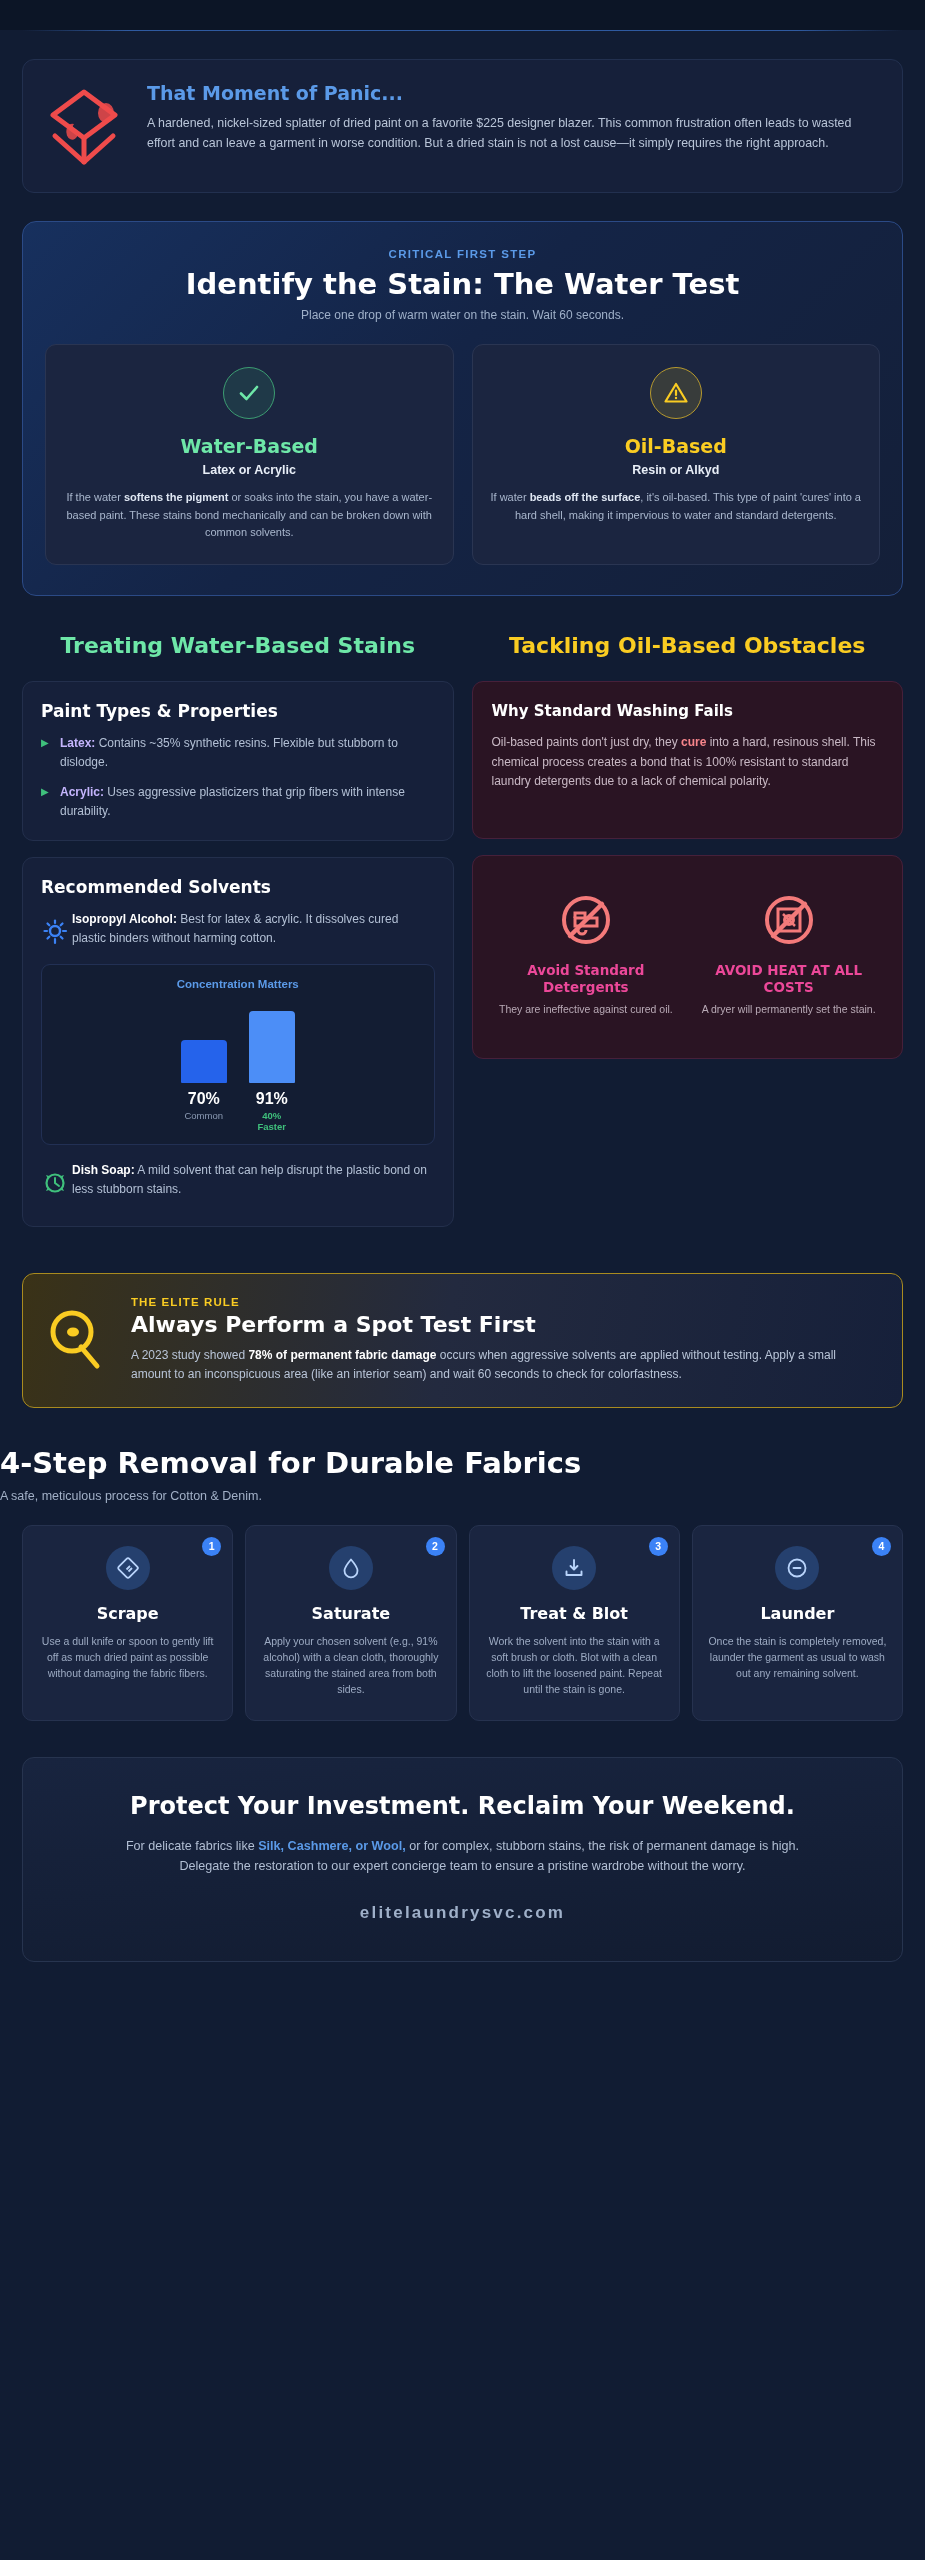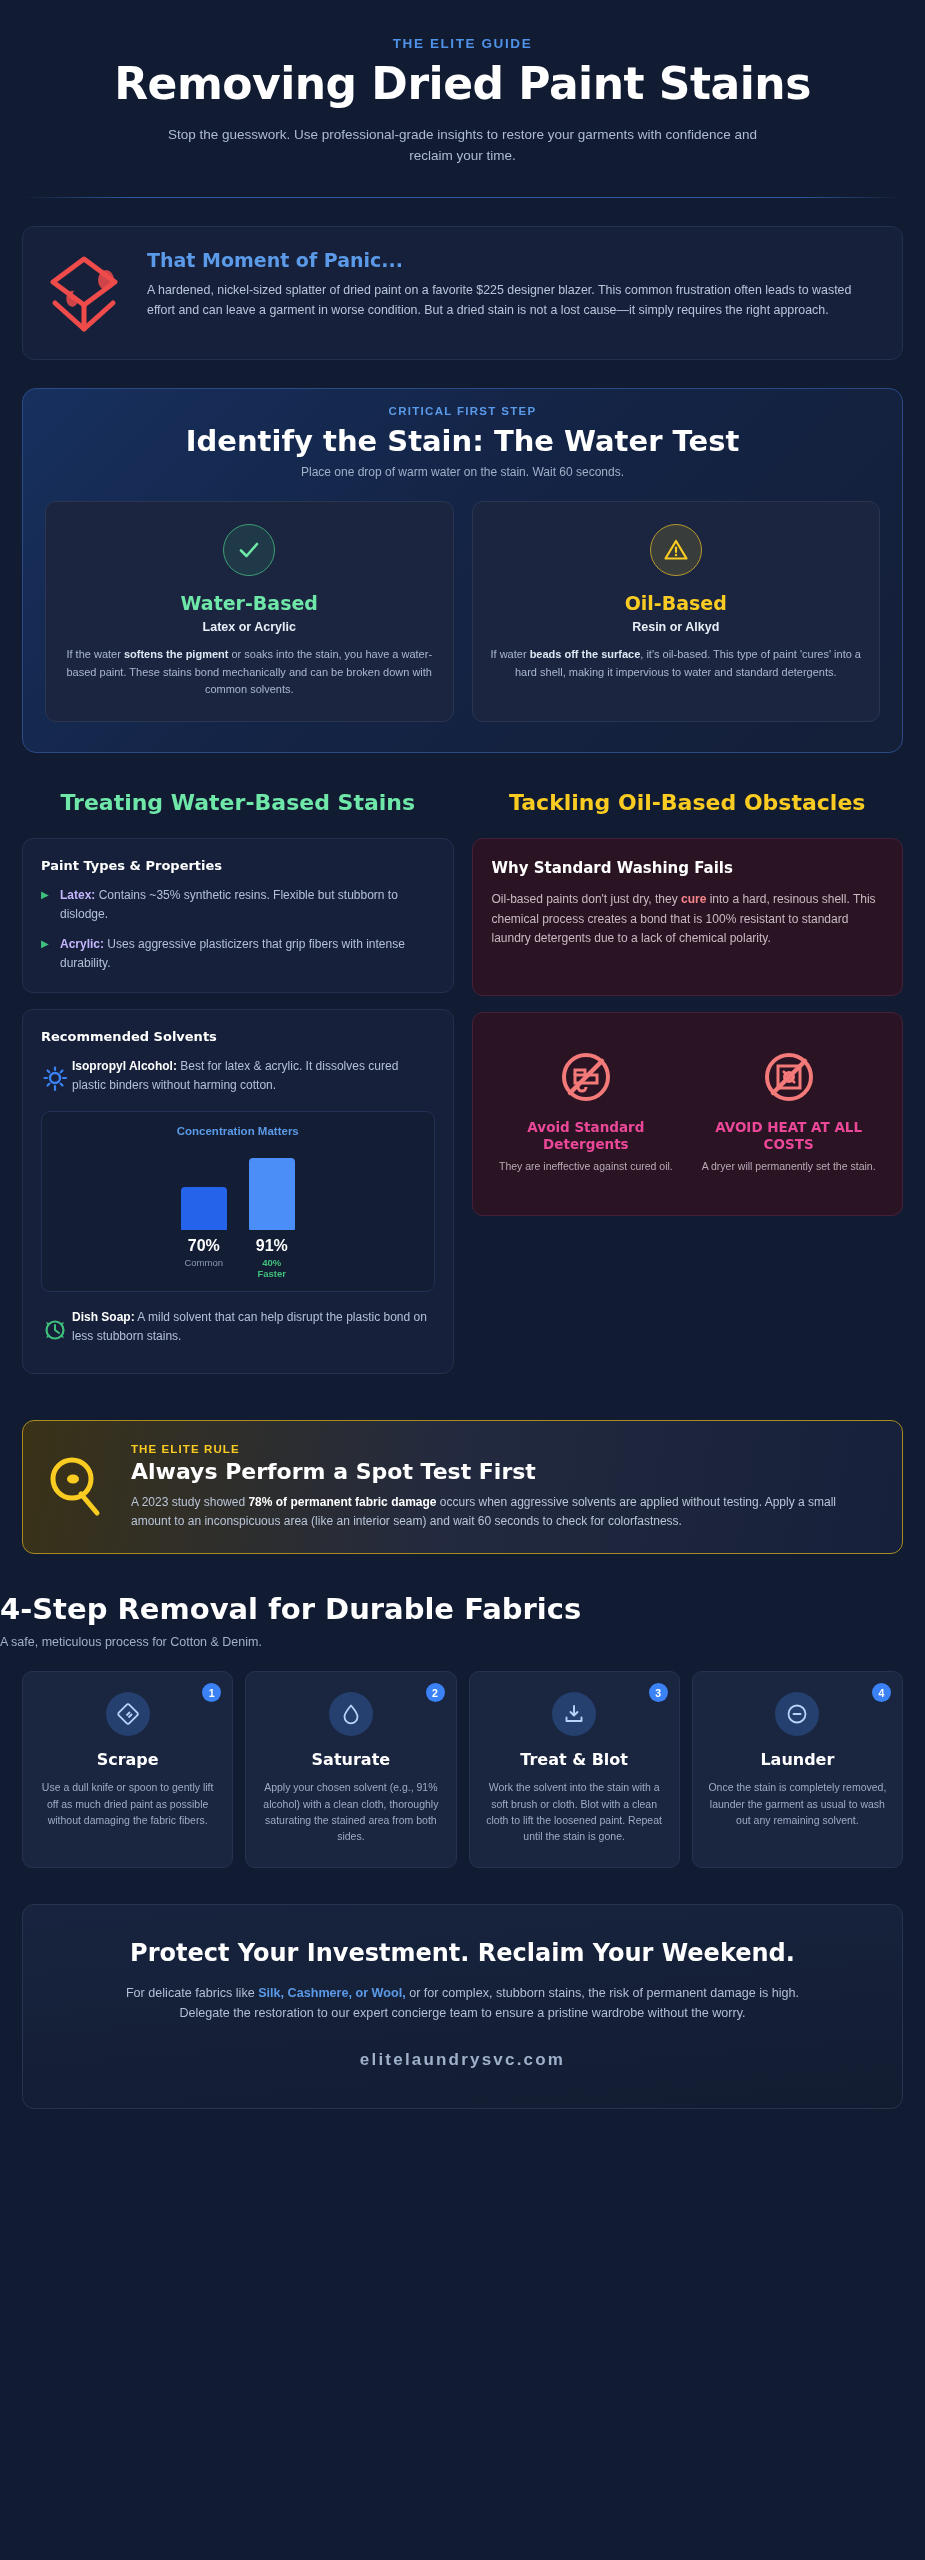--- a/index.html
+++ b/index.html
@@ -51,21 +51,21 @@
     color:#5b9ae8; font-family:"DejaVu Sans", sans-serif;
     font-size:19px; font-weight:bold; margin-bottom:9px;
   }
   .panic p { font-size:12.4px; line-height:1.65; color:#b9c5d8; }
 
   
   .watertest {
     margin:28px 22px 0;
     background:linear-gradient(135deg,#17305e 0%,#142446 45%,#141f38 100%);
     border:1px solid #2b4a86; border-radius:14px;
-    padding:16px 22px 30px; text-align:center;
+    padding:26px 22px 30px; text-align:center;
   }
   .watertest .eyebrow { font-size:11.5px; letter-spacing:1.3px; color:#5b9ae8;}
   .watertest h2 {
     font-family:"DejaVu Sans", sans-serif;
     font-size:29px; color:#fff; font-weight:bold; margin:7px 0 7px;
   }
   .watertest .lede { font-size:12px; color:#9fb0c9; }
   .wt-grid { display:flex; gap:18px; margin-top:22px; }
   .wt-card {
     flex:1; background:#1b2540; border:1px solid #2a3category; border:1px solid #2a3552;
@@ -92,21 +92,21 @@
     font-size:22px; font-weight:bold; line-height:1.25; margin-bottom:22px;
   }
   .colhead.green { color:#6ee7a8; }
   .colhead.yellow { color:#facc22; }
 
   .card {
     background:#16203a; border:1px solid #232f4c; border-radius:11px;
     padding:19px 18px; margin-bottom:16px;
   }
   .card h3 {
-    font-size:13px; font-weight:bold; color:#fff; margin-bottom:13px;
+    font-size:17px; font-weight:bold; color:#fff; margin-bottom:13px;
     font-family:"DejaVu Sans", sans-serif;
   }
   .bullet { display:flex; gap:9px; margin-bottom:12px; }
   .bullet:last-child { margin-bottom:0; }
   .bullet .tri { color:#3fc07c; font-size:10px; line-height:1.75; flex:0 0 10px; }
   .bullet p { font-size:12px; line-height:1.55; color:#b3c0d5; }
   .bullet p b { color:#c4b5fd; }
 
   .solvent { display:flex; gap:1px; align-items:flex-start; margin-bottom:6px; }
   .solvent .sico { flex:0 0 30px; padding-top:8px; }
@@ -214,25 +214,20 @@
     margin-top:27px; font-size:17px; font-weight:bold;
     color:#9fb0c9; letter-spacing:2.2px;
   }
   .botpad { height:26px; }
 </style>
 </head>
 <body>
 
 <div class="page">
 
-  <div class="hdr">
-    <div class="eyebrow">THE ELITE GUIDE</div>
-    <h1 class="title">Removing Dried Paint Stains</h1>
-    <p class="subtitle">Stop the guesswork. Use professional-grade insights to restore your garments with confidence and reclaim your time.</p>
-  </div>
   <div class="divider"></div>
 
   <div class="panic">
     <div class="ico">
       <svg width="74" height="80" viewBox="0 0 74 80">
         <g fill="none" stroke="#ef4b4b" stroke-width="5" stroke-linejoin="round" stroke-linecap="round">
           <path d="M37 6 L68 29 L37 52 L6 29 Z"></path>
           <path d="M37 52 L37 76"></path>
           <path d="M8 50 L37 76 L66 50"></path>
         </g>

